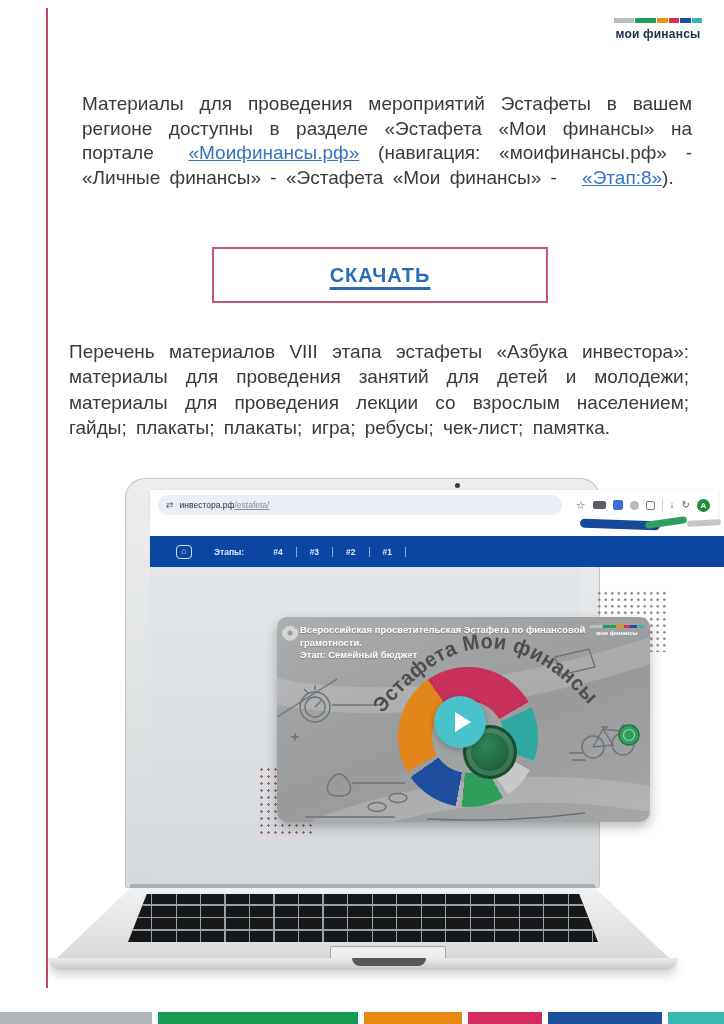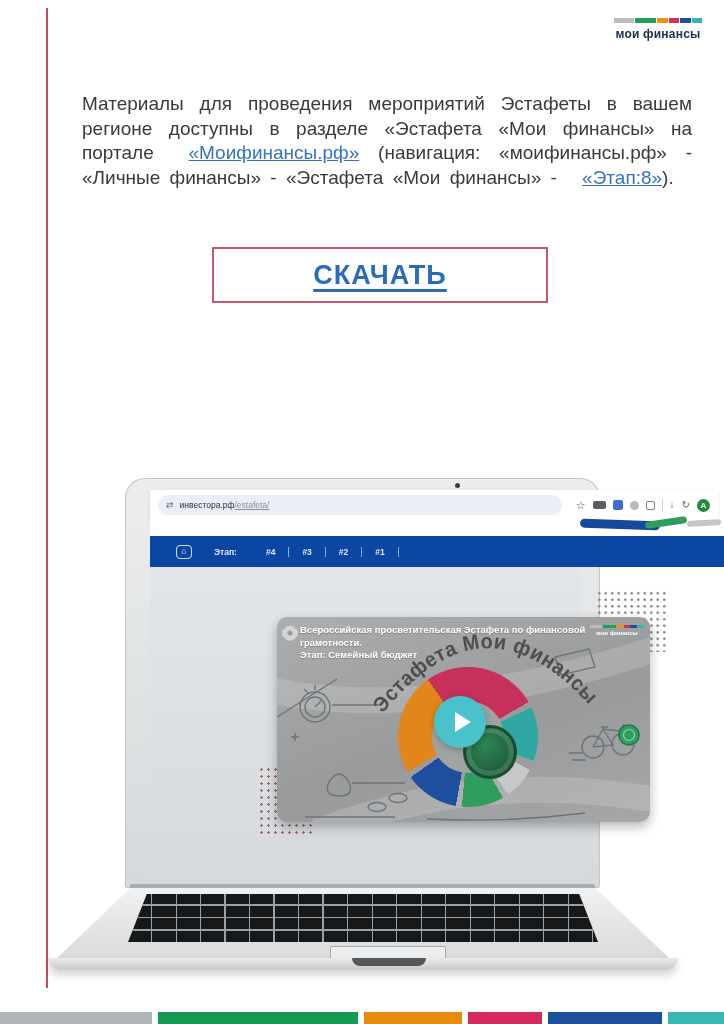--- a/index.html
+++ b/index.html
@@ -23,21 +23,21 @@
   .brand-text { margin-top:4px; font-size:12px; font-weight:bold; color:#21304e; letter-spacing:.2px; text-align:center; white-space:nowrap; }
 
   .heading { left:84px; top:56px; font-size:22px; font-weight:bold; color:#5b68e0; letter-spacing:.6px; }
 
   .intro { left:82px; top:92px; width:610px; font-size:19px; line-height:24.6px; color:#3a3a3a;
     text-align:justify; word-spacing:4px; }
   .intro a, .materials a { color:#3673bd; text-decoration:underline; cursor:pointer;margin-left:16px; }
 
   .download-box { left:212px; top:247px; width:336px; height:56px; border:2px solid #c5566c;
     display:flex; align-items:center; justify-content:center; }
-  .download-link { font-size:27px; font-weight:bold; color:#2b6cb8; letter-spacing:1px;
+  .download-link { font-size:20px; font-weight:bold; color:#2b6cb8; letter-spacing:1px;
     text-decoration:underline; text-decoration-thickness:2.5px; text-underline-offset:5px; cursor:pointer; }
 
   .materials { left:69px; top:339px; width:620px; font-size:19px; line-height:25.4px; color:#3a3a3a;
     text-align:justify; word-spacing:4px; }
 
   
   .lid { left:125px; top:478px; width:475px; height:410px;
     background:linear-gradient(180deg,#ebedee,#d6d9db); border-radius:20px 20px 3px 3px;
     box-shadow:inset 0 0 0 1px #c2c5c8; }
   .webcam { left:455px; top:483px; width:5px; height:5px; border-radius:50%; background:#3c3f41; }
@@ -160,20 +160,21 @@
     <div class="brand-text">мои финансы</div>
   </div>
 
 
   <p class="abs intro"><span>Материалы для проведения мероприятий Эстафеты в вашем регионе доступны в разделе «Эстафета «Мои финансы» на портале </span><a>«Моифинансы.рф»</a><span> (навигация: «моифинансы.рф» - «Личные финансы» - «Эстафета «Мои финансы» - </span><a>«Этап:8»</a><span>).</span></p>
 
   <div class="abs download-box">
     <a class="download-link">СКАЧАТЬ</a>
   </div>
 
+  <p class="abs materials">Перечень материалов VIII этапа эстафеты «Азбука инвестора»: материалы для проведения занятий для детей и молодежи;  материалы для проведения лекции со взрослым населением; гайды; плакаты; плакаты; игра; ребусы; чек-лист; памятка.</p>
 
   <div class="abs lid"></div>
   <div class="abs webcam"></div>
   <div class="abs screen"></div>
   <div class="abs screen-gray"></div>
   <div class="abs hinge"></div>
   <div class="abs base"></div>
   <div class="abs keyboard"></div>
   <div class="abs trackpad"></div>
   <div class="abs lip"></div>
@@ -200,21 +201,21 @@
   <div class="abs gap-strip">
     <span class="frag frag-navy"></span>
     <span class="frag frag-green"></span>
     <span class="frag frag-gray"></span>
   </div>
 
   <div class="abs navbar">
     <span class="home-box">
         <span class="home-glyph">⌂</span>
       </span>
-    <span class="nav-label">Этап:</span>
+    <span class="nav-label">Этапы:</span>
     <span class="nav-item">#4</span>
     <span class="nav-item">#3</span>
     <span class="nav-item">#2</span>
     <span class="nav-item">#1</span>
   </div>
 
   <div class="abs dots-tr"></div>
   <div class="abs dots-bl"></div>
 
   <div class="abs banner">

